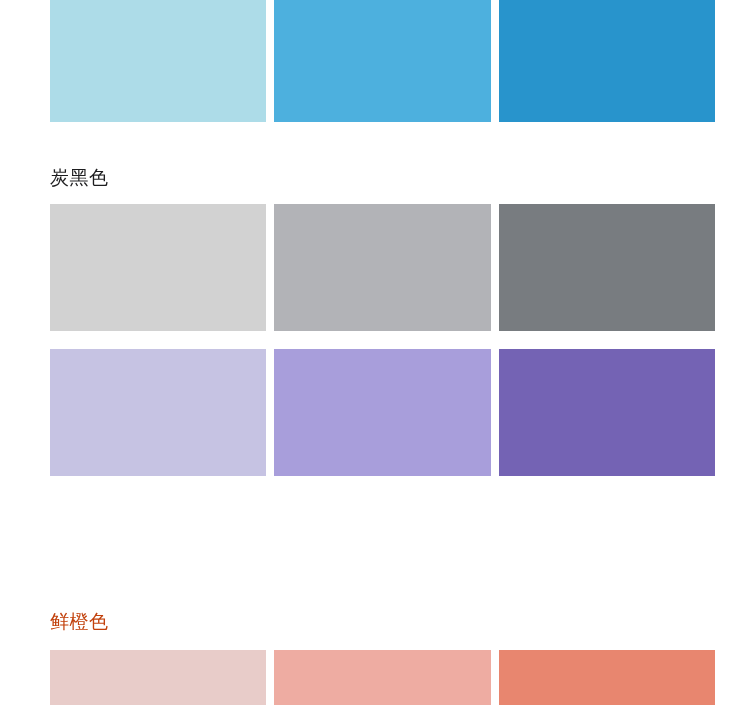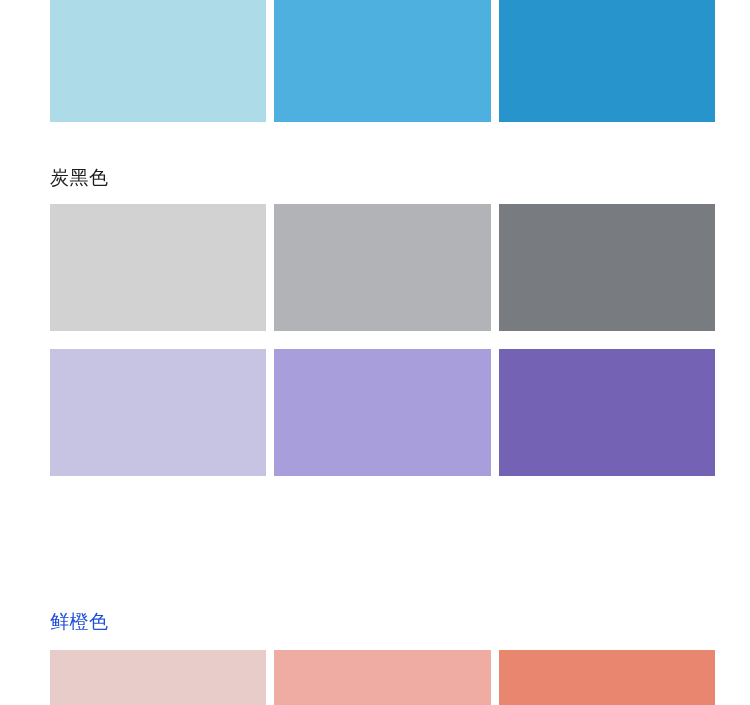--- a/index.html
+++ b/index.html
@@ -97,20 +97,20 @@
       </div>
     </section>
     <section class="palette-group group-2">
       <div class="swatch-row">
         <div class="swatch" style="background: rgb(198, 195, 227);"></div>
         <div class="swatch" style="background: rgb(168, 158, 219);"></div>
         <div class="swatch" style="background: rgb(116, 99, 180);"></div>
       </div>
     </section>
     <section class="palette-group group-3">
-      <h2 class="group-label" style="color: #1d4ed8;">鲜橙色</h2>
+      <h2 class="group-label" style="color: #c2410c;">鲜橙色</h2>
       <div class="swatch-row">
         <div class="swatch" style="background: rgb(232, 204, 201);"></div>
         <div class="swatch" style="background: rgb(238, 172, 162);"></div>
         <div class="swatch" style="background: rgb(232, 134, 111);"></div>
       </div>
     </section>
   </div>
 
 </body></html>

